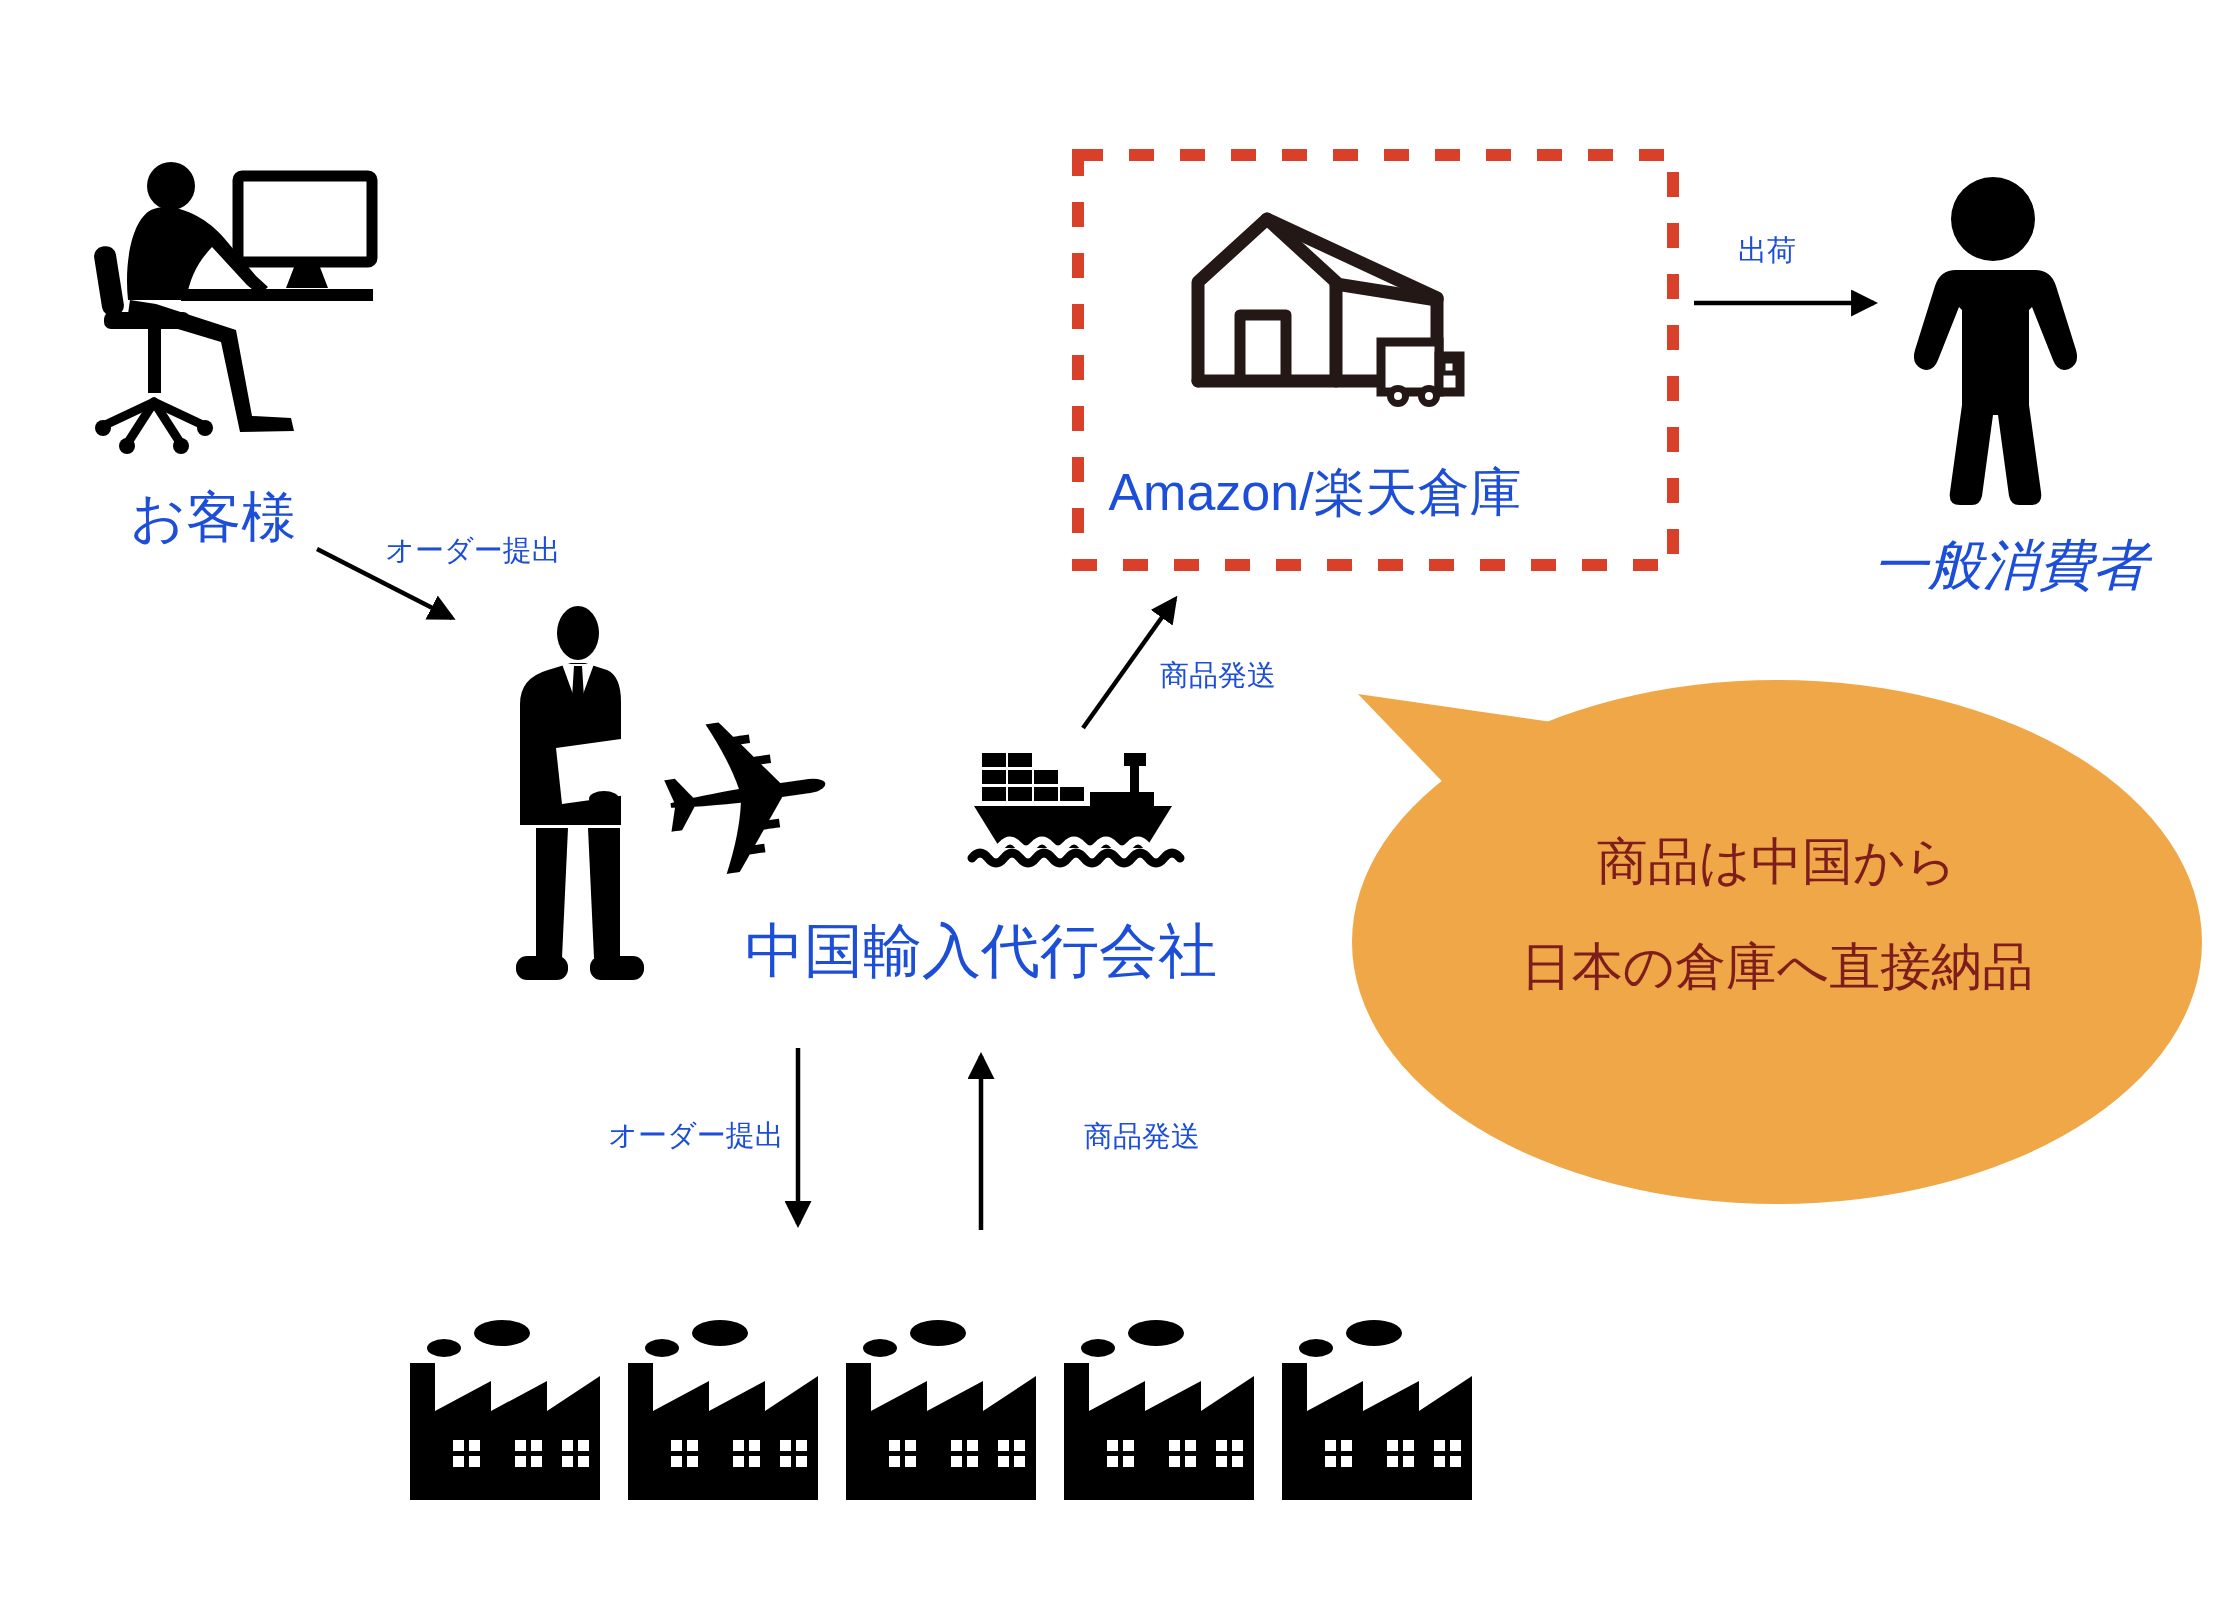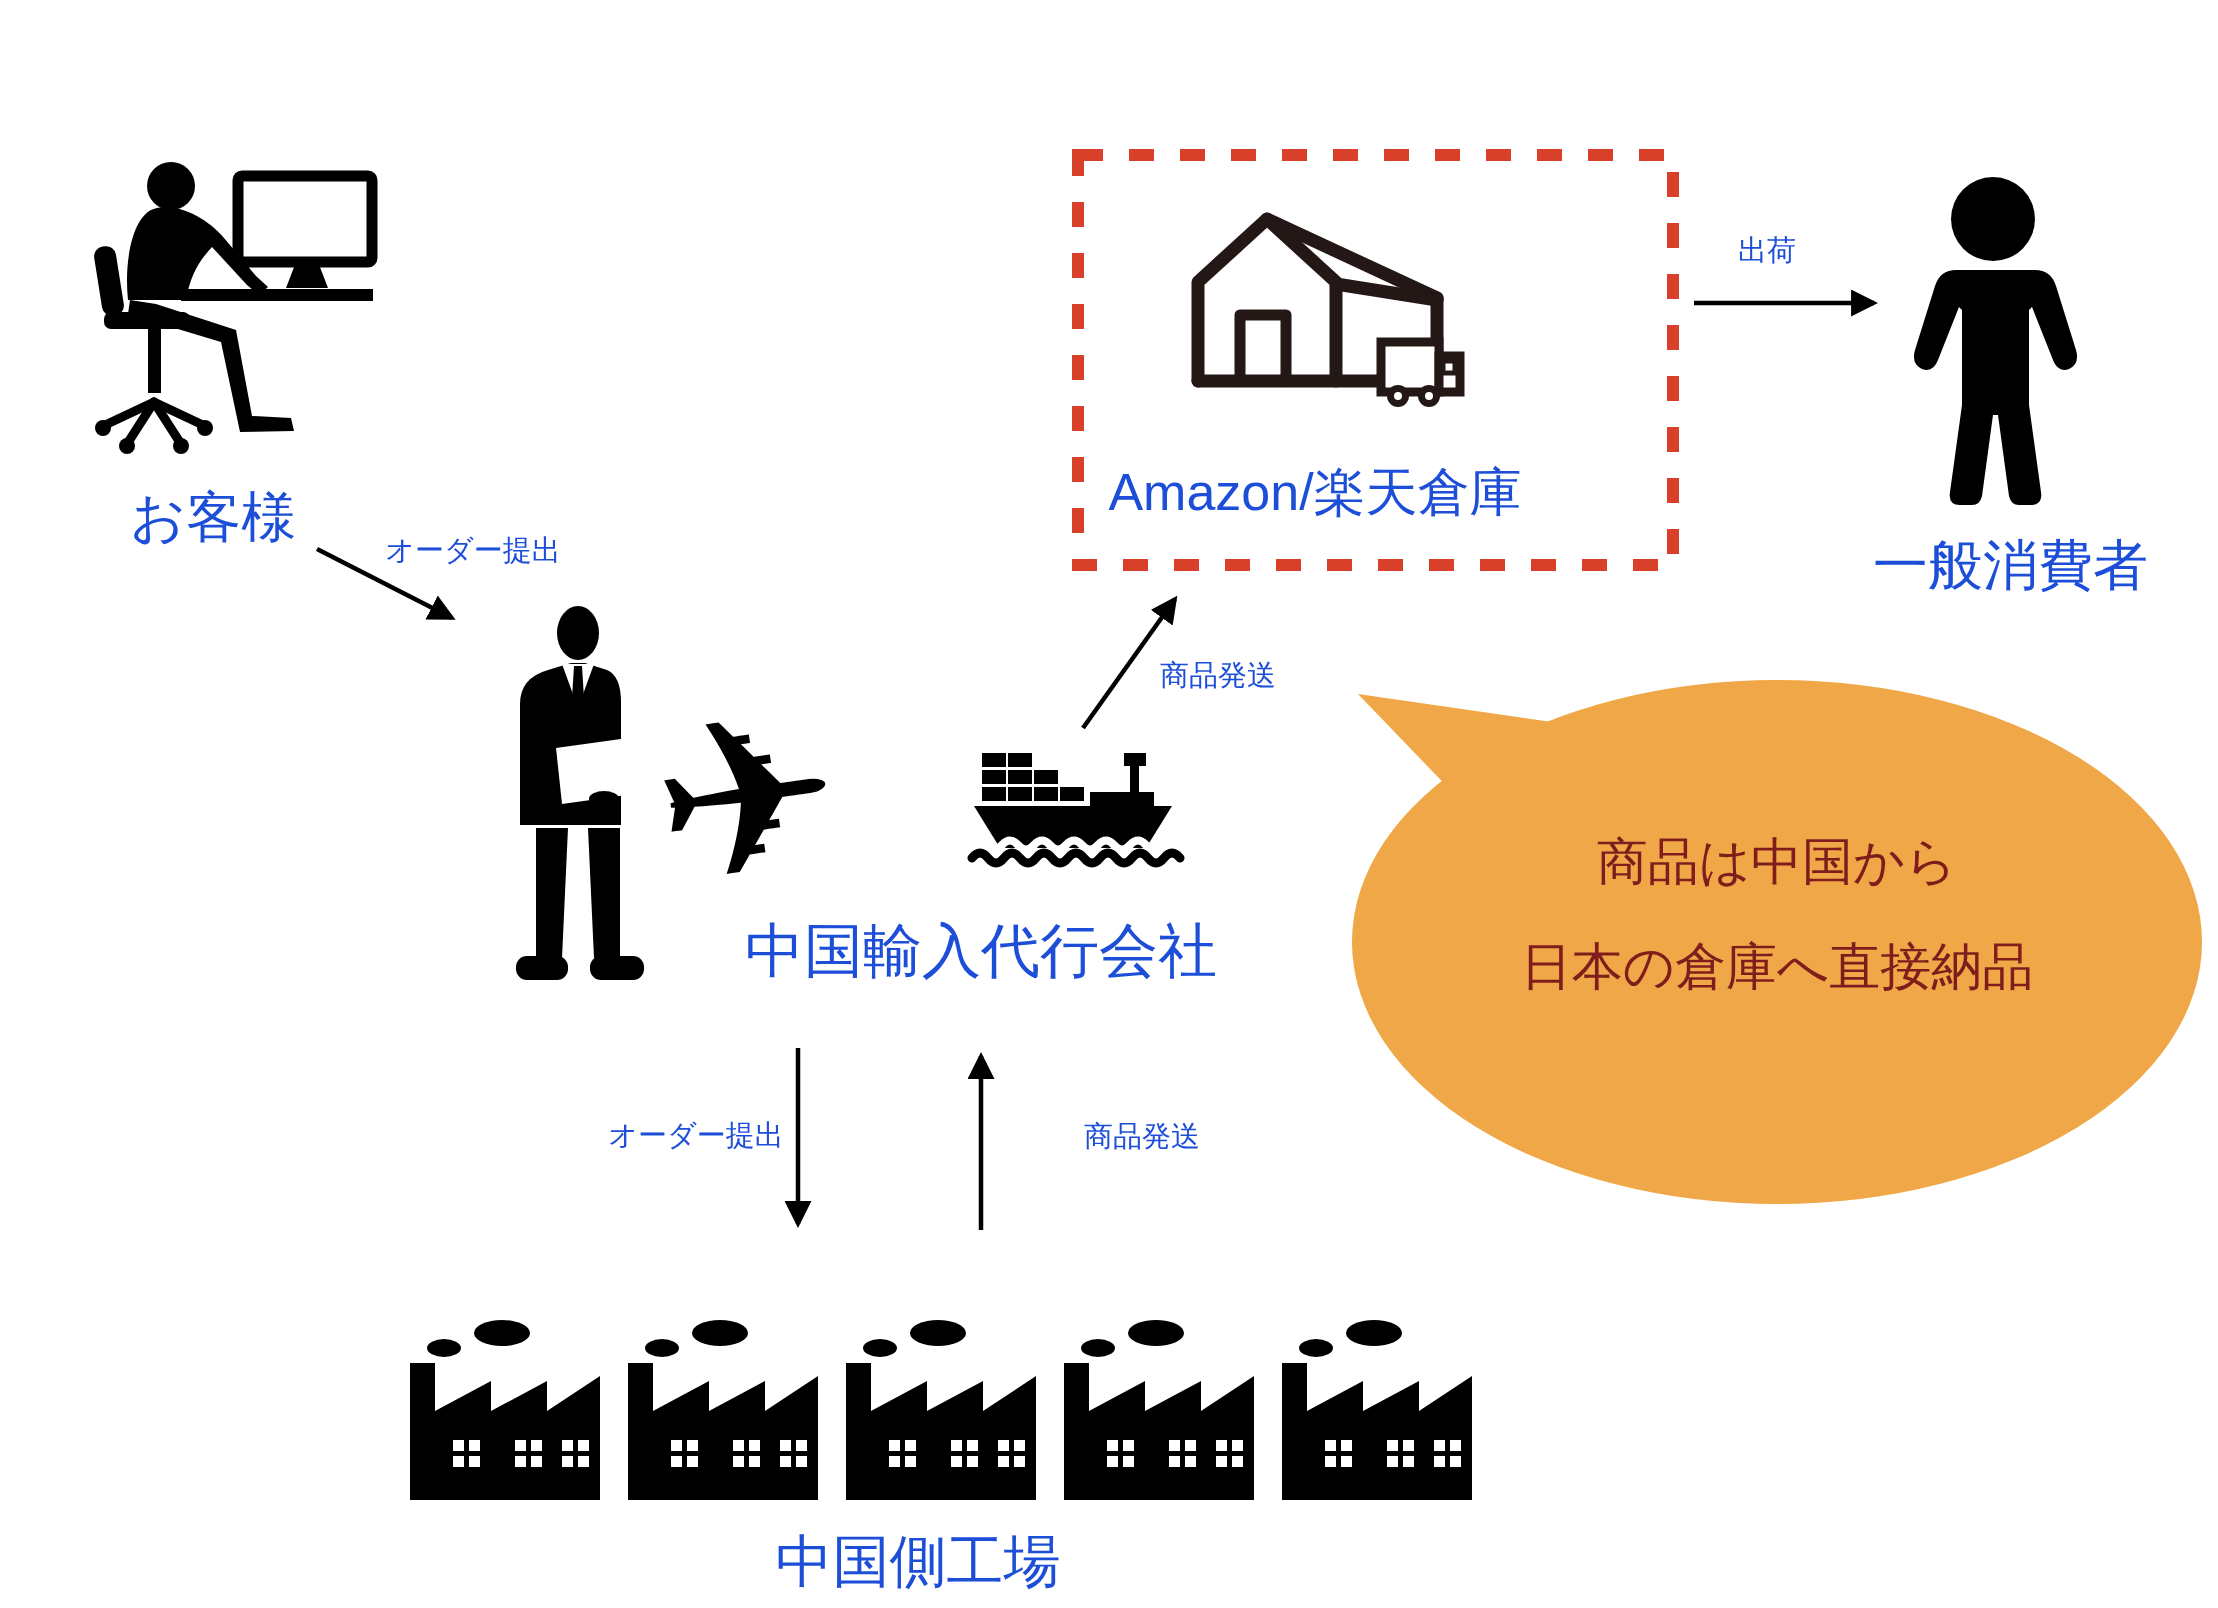--- a/index.html
+++ b/index.html
@@ -156,24 +156,23 @@
   <div class="lbl small ctr" style="left:473px;top:536px;">オーダー提出</div>
 
   <div class="lbl big ctr" style="left:949px;top:922px;font-size:59px;margin-left:32px;">中国輸入代行会社</div>
 
   <div class="lbl big ctr" style="left:1315px;top:453px;font-size:52px;margin-top:13px;">Amazon/楽天倉庫</div>
 
   <div class="lbl small ctr" style="left:1218px;top:661px;">商品発送</div>
 
   <div class="lbl small ctr" style="left:1767px;top:236px;">出荷</div>
 
-  <div class="lbl big" style="left:1873px;top:538px;font-size:55px;">一般消費者</div>
+  <div class="lbl big" style="left:1873px;top:538px;font-size:55px;font-style:italic;">一般消費者</div>
 
   <div class="lbl small ctr" style="left:696px;top:1121px;">オーダー提出</div>
 
   <div class="lbl small ctr" style="left:1142px;top:1122px;">商品発送</div>
 
-  <div class="lbl big ctr" style="left:918px;top:1533px;font-size:57px;">中国側工場</div>
 
   <div class="lbl callout-line ctr" style="left:1777px;top:836px;">商品は中国から</div>
   <div class="lbl callout-line ctr" style="left:1777px;top:941px;">日本の倉庫へ直接納品</div>
 
 </div>
 
 </body></html>

